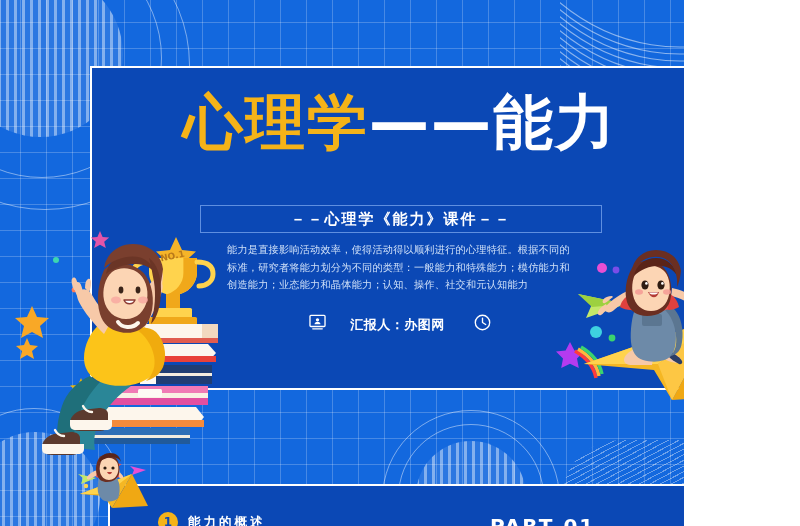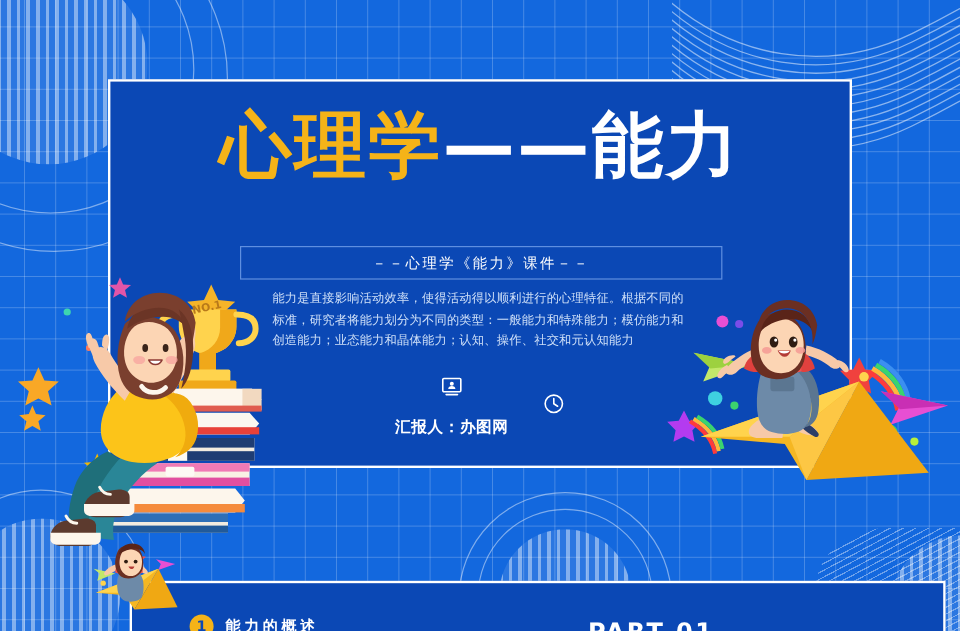--- a/index.html
+++ b/index.html
@@ -3,21 +3,21 @@
 <meta charset="utf-8">
 <style>
   * { box-sizing: border-box; margin: 0; padding: 0; }
   html, body {
     width: 800px; height: 526px;
     overflow: hidden;
     font-family: "Liberation Sans", "DejaVu Sans", sans-serif;
   }
   #stage {
     position: relative;
-    width: 800px; height: 526px;
+    width: 684px; height: 526px;
     background: #1368de;
     overflow: hidden;
   }
 
   
   .grid {
     position: absolute; inset: 0;
     background-image:
       linear-gradient(to right, rgba(255,255,255,.22) 1px, transparent 1px),
       linear-gradient(to bottom, rgba(255,255,255,.22) 1px, transparent 1px);
@@ -102,22 +102,22 @@
 
   
   .subtitle-box {
     position: absolute;
     left: 108px; top: 137px; width: 402px; height: 28px;
     border: 1.6px solid #5f8fe0;
     display: flex; align-items: center; justify-content: center;
   }
   .subtitle-text {
     color: #ffffff;
-    font-size: 12px;
-    font-weight: 400;
+    font-size: 15px;
+    font-weight: 700;
     letter-spacing: 2px;
     white-space: nowrap;
   }
 
   
   .body-copy {
     position: absolute;
     left: 135px; top: 173px; width: 352px;
     color: #cfe0f8;
     font-size: 10.2px;
@@ -126,21 +126,21 @@
     letter-spacing: .2px;
   }
 
   
   .meta {
     position: absolute;
     left: 0; right: 0; top: 245px;
     display: flex; align-items: center; justify-content: center;
     gap: 28px;
   }
-  .meta-item { display: flex; align-items: center; gap: 10px; flex-direction: column; }
+  .meta-item { display: flex; align-items: center; gap: 23px; }
   .meta-item .icn { flex: 0 0 auto; display: block; }
   .meta-label {
     color: #ffffff; font-size: 13px; font-weight: 700; white-space: nowrap;
     letter-spacing: .5px;
   }
 
   
   .section-row {
     position: absolute;
     left: 48px; top: 26px;

